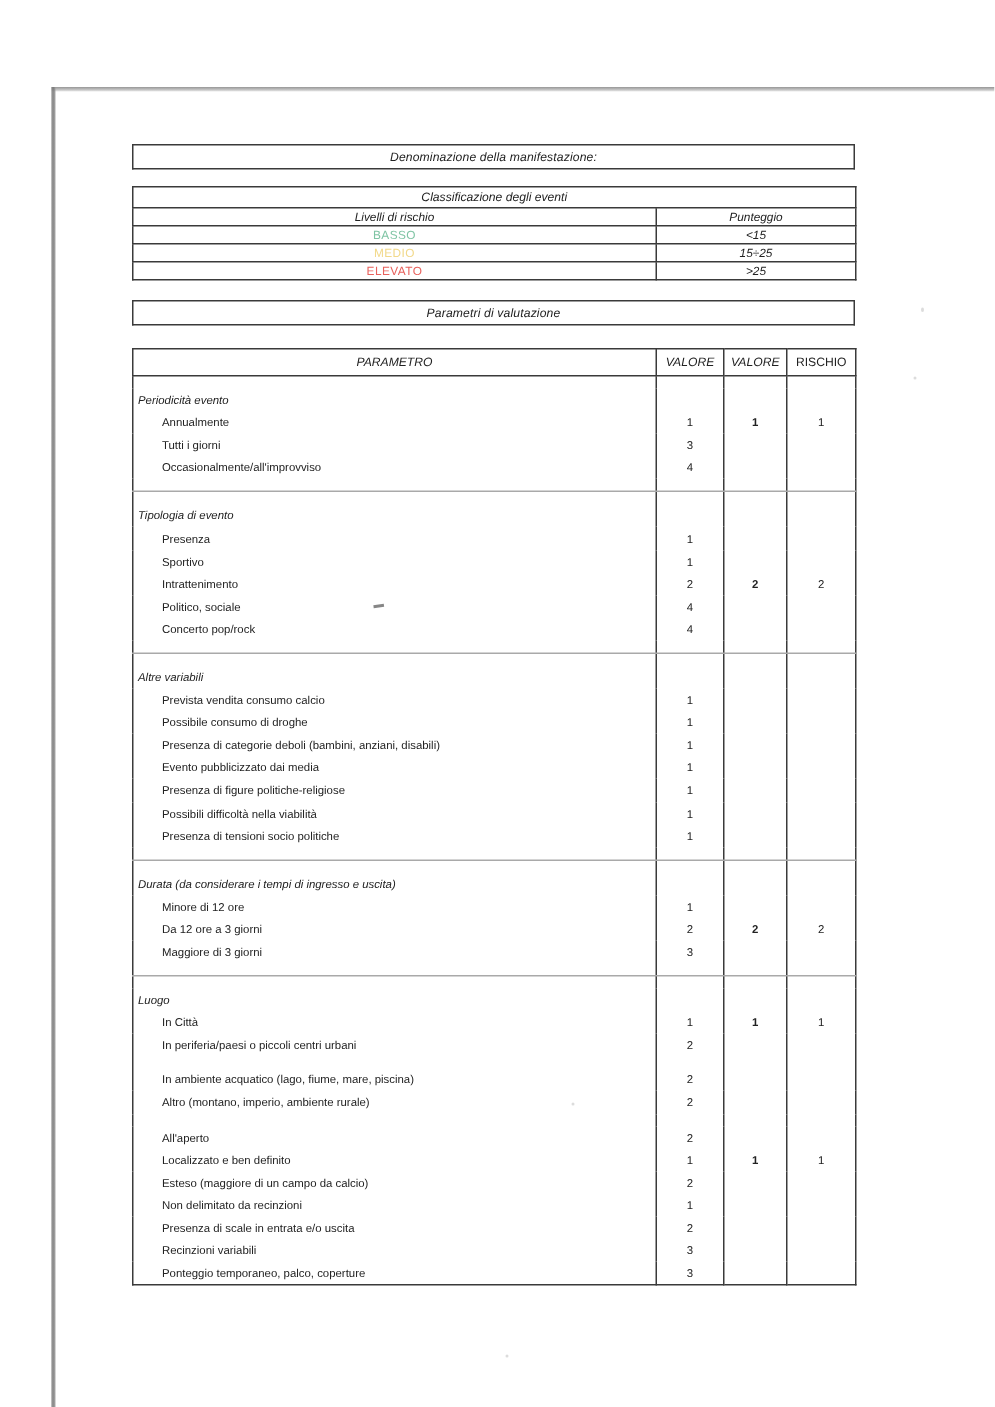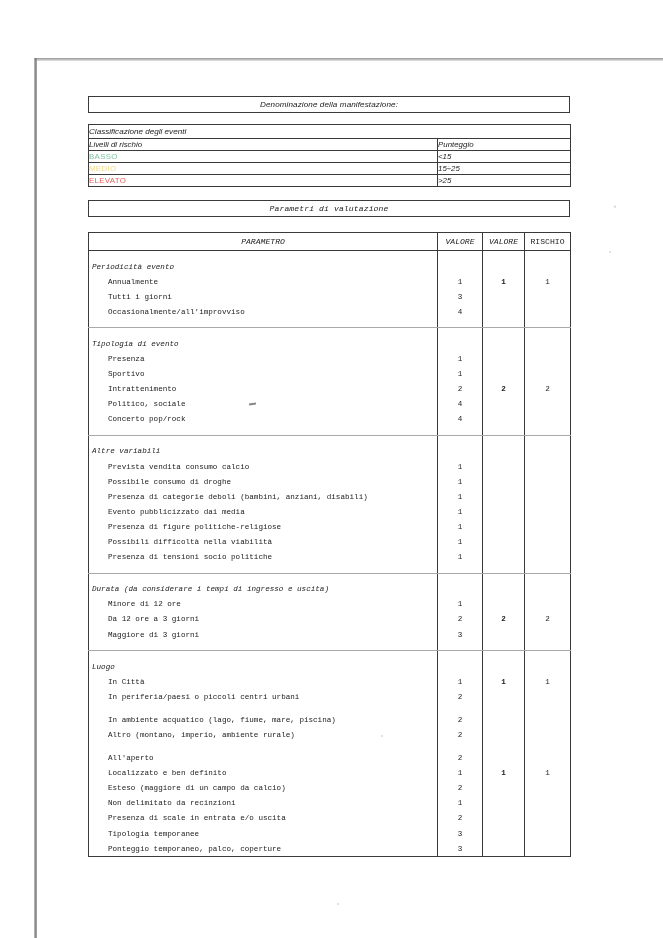--- a/index.html
+++ b/index.html
@@ -76,21 +76,21 @@
     height: 15px;
     text-align: center;
     font-style: italic;
     font-weight: bold;
     font-size: 8.1px;
     letter-spacing: .1px;
   }
 
   
   #tbl-classificazione { margin-top: 11px; }
-  #tbl-classificazione td { height: 11px; }
+  #tbl-classificazione td { height: 11px; text-align: center; }
   .clf-title {
     font-style: italic;
     font-weight: bold;
     font-size: 8.1px;
     height: 13px !important;
   }
   .clf-head {
     font-style: italic;
     font-weight: bold;
     font-size: 7.9px;
@@ -100,21 +100,21 @@
     font-size: 7.9px;
     letter-spacing: .3px;
   }
   .score {
     font-style: italic;
     font-weight: bold;
     font-size: 7.9px;
   }
 
   
-  #wrap-parametri { margin-top: 13px; font-family: Liberation Mono, monospace; }
+  #wrap-parametri { margin-top: 13px; }
   #tbl-parametri { margin-top: 15px; }
   #tbl-parametri td {
     height: 15.1px;
     font-size: 7.6px;
   }
   #tbl-parametri .col-param { padding-left: 4px; }
   #tbl-parametri .num {
     text-align: center;
     font-size: 7.6px;
   }
@@ -488,21 +488,21 @@
               <td class="num" style="font-weight: bold;"></td>
               <td class="num"></td>
             </tr>
             <tr class="body-row">
               <td class="col-param item-label">Presenza di scale in entrata e/o uscita</td>
               <td class="num">2</td>
               <td class="num" style="font-weight: bold;"></td>
               <td class="num"></td>
             </tr>
             <tr class="body-row">
-              <td class="col-param item-label">Tipologia temporanee</td>
+              <td class="col-param item-label">Recinzioni variabili</td>
               <td class="num">3</td>
               <td class="num" style="font-weight: bold;"></td>
               <td class="num"></td>
             </tr>
             <tr class="body-row last-row">
               <td class="col-param item-label">Ponteggio temporaneo, palco, coperture</td>
               <td class="num">3</td>
               <td class="num" style="font-weight: bold;"></td>
               <td class="num"></td>
             </tr>

